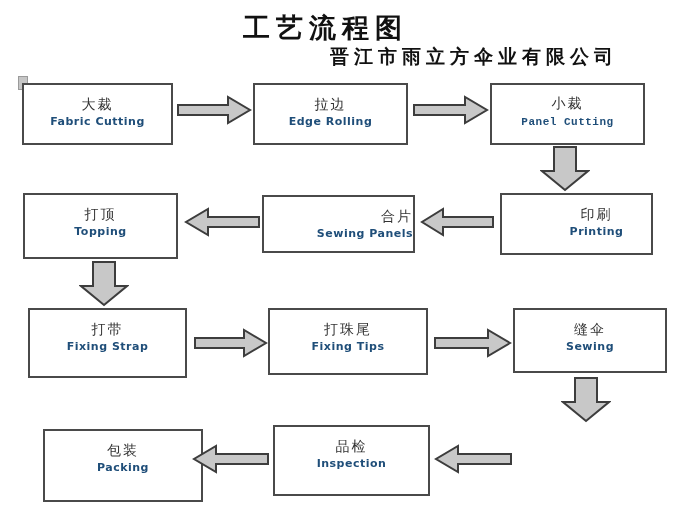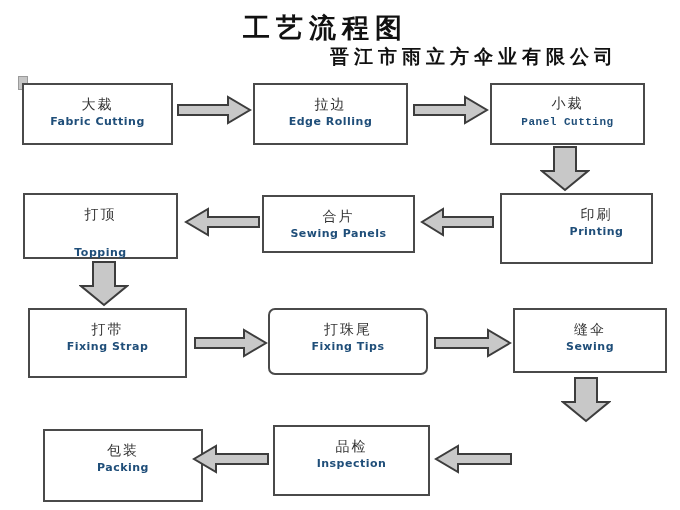--- a/index.html
+++ b/index.html
@@ -92,38 +92,38 @@
   </div>
   <div class="node" style="left:253px; top:83px; width:155px; height:62px;">
     <div class="zh">拉边</div>
     <div class="en">Edge Rolling</div>
   </div>
   <div class="node" style="left:490px; top:83px; width:155px; height:62px;font-family:Liberation Mono, monospace;">
     <div class="zh">小裁</div>
     <div class="en">Panel Cutting</div>
   </div>
 
-  <div class="node" style="left:23px; top:193px; width:155px; height:66px;gap:21px;">
+  <div class="node" style="left:23px; top:193px; width:155px; height:66px;">
     <div class="zh">打顶</div>
     <div class="en">Topping</div>
   </div>
-  <div class="node" style="left:262px; top:195px; width:153px; height:58px;">
+  <div class="node" style="left:262px; top:195px; width:153px; height:58px;align-items:flex-end;">
     <div class="zh">合片</div>
     <div class="en">Sewing Panels</div>
   </div>
-  <div class="node" style="left:500px; top:193px; width:153px; height:71px;padding-left:40px;">
+  <div class="node" style="left:500px; top:193px; width:153px; height:62px;padding-left:40px;">
     <div class="zh">印刷</div>
     <div class="en">Printing</div>
   </div>
 
   <div class="node" style="left:28px; top:308px; width:159px; height:70px;">
     <div class="zh">打带</div>
     <div class="en">Fixing Strap</div>
   </div>
-  <div class="node" style="left:268px; top:308px; width:160px; height:67px;border-radius:7px;">
+  <div class="node" style="left:268px; top:308px; width:160px; height:67px;">
     <div class="zh">打珠尾</div>
     <div class="en">Fixing Tips</div>
   </div>
   <div class="node" style="left:513px; top:308px; width:154px; height:65px;">
     <div class="zh">缝伞</div>
     <div class="en">Sewing</div>
   </div>
 
   <div class="node" style="left:43px; top:429px; width:160px; height:73px;text-align:center;">
     <div class="zh">包装</div>

